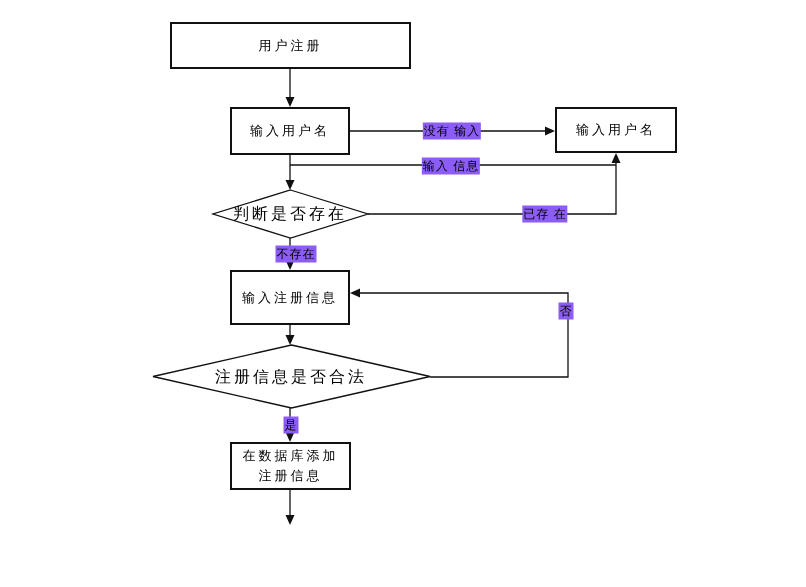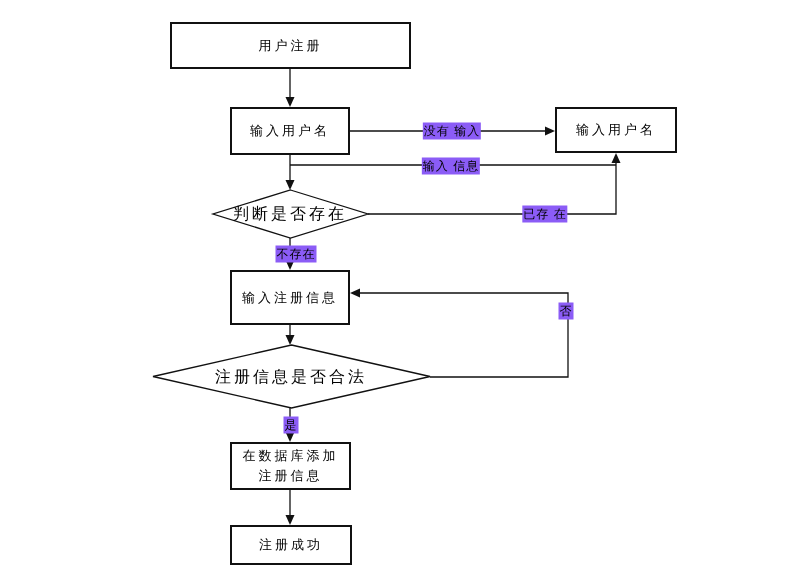--- a/index.html
+++ b/index.html
@@ -118,23 +118,20 @@
 
   <div class="node" id="n-input-reg-info">
     <span>输入注册信息</span>
   </div>
 
   <div class="node two-line" id="n-add-db">
     <span>在数据库添加</span>
     <span>注册信息</span>
   </div>
 
-  <div class="node" id="n-success">
-    <span>注册成功</span>
-  </div>
 
   <div class="diamond-label" id="t-check-exists">判断是否存在</div>
   <div class="diamond-label" id="t-check-valid">注册信息是否合法</div>
 
   <div class="edge-label" id="lbl-no-input">没有 输入</div>
   <div class="edge-label" id="lbl-input-info">输入 信息</div>
   <div class="edge-label" id="lbl-exists">已存 在</div>
   <div class="edge-label" id="lbl-not-exists">不存在</div>
   <div class="edge-label" id="lbl-no">否</div>
   <div class="edge-label" id="lbl-yes">是</div>

